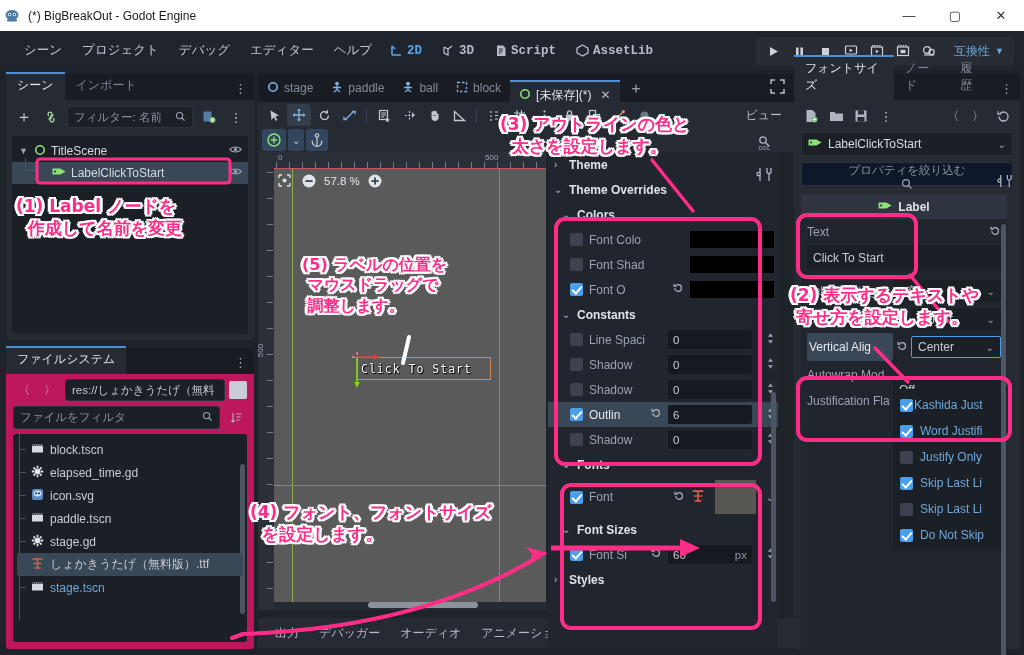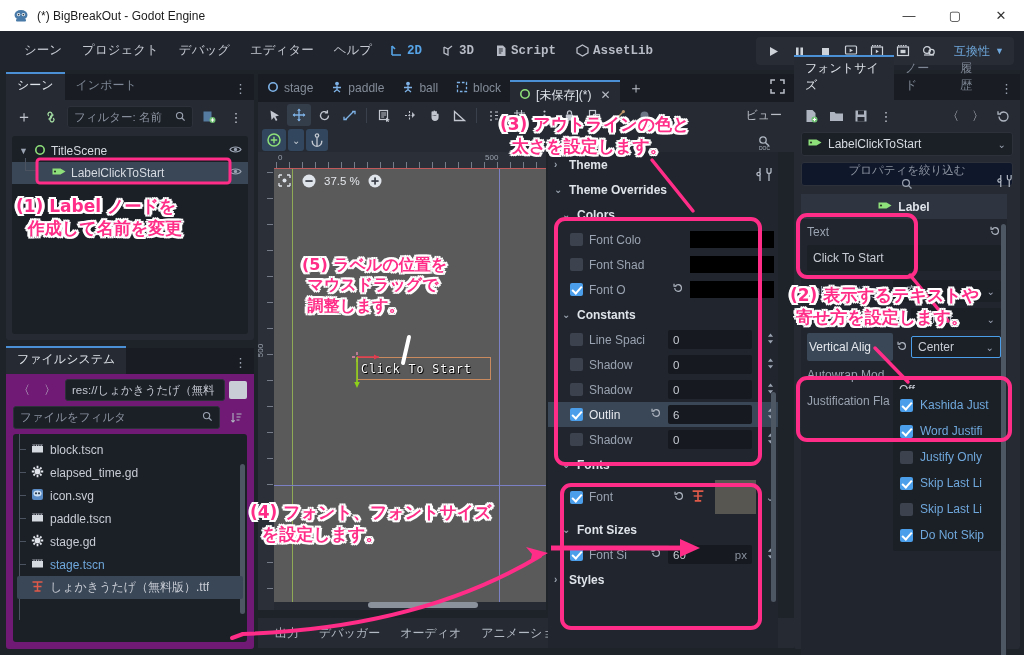--- a/index.html
+++ b/index.html
@@ -8,21 +8,21 @@
     font-family: "Liberation Sans", "DejaVu Sans", sans-serif;
     background: #1e2229; color: #c8ccd4;
     -webkit-font-smoothing: antialiased;
   }
   #root { position: relative; width: 1024px; height: 655px; }
 
   
   .titlebar {
     position: absolute; left:0; top:0; width:1024px; height:31px;
     background:#ffffff; color:#1b1b1b; display:flex; align-items:center;
-    font-size:12px; padding-left:13px;
+    font-size:12px; padding-left:4px;
   }
   .titlebar .tico { width:16px; height:16px; margin-right:8px; display:block; }
   .winbtns { position:absolute; right:0; top:0; height:31px; display:flex; }
   .winbtn { width:46px; height:31px; display:flex; align-items:center; justify-content:center;
             color:#333; font-size:13px; }
 
   
   .menubar {
     position:absolute; left:0; top:31px; width:1024px; height:39px;
     background:#20242c; display:flex; align-items:center; padding-left:14px;
@@ -59,21 +59,21 @@
           position:relative; overflow:hidden; }
   .trow { display:flex; align-items:center; height:22px; padding:0 6px; font-size:12px; gap:5px; }
   .trow.sel { background:#3a4757; }
   .trow .twist { width:11px; color:#9aa3b1; font-size:9px; text-align:center; }
   .trow .tname { color:#d6dae1; white-space:nowrap; }
   .trow .teye { margin-left:auto; color:#9aa3b1; }
   .tguide { position:absolute; left:13px; top:22px; width:12px; height:13px;
             border-left:1px solid #4a535f; border-bottom:1px solid #4a535f; }
 
   
-  #fs-dock { left:6px; top:348px; width:248px; height:301px; background:#701a75; }
+  #fs-dock { left:6px; top:348px; width:248px; height:301px; background:#be185d; }
   .fs-path { display:flex; align-items:center; gap:4px; padding:5px 7px; }
   .fs-pathbox { flex:1; background:#1b1f26; border:1px solid #2c313a; border-radius:3px; height:22px;
                 display:flex; align-items:center; padding:0 6px; font-size:11.5px; color:#c3c8d1;
                 overflow:hidden; white-space:nowrap; }
   .fs-sq { width:18px; height:18px; background:#c9ced6; border-radius:2px; }
   .fs-filter { display:flex; align-items:center; gap:5px; padding:0 7px 5px; }
   .fs-list { margin:0 7px; background:#1b1f26; border-radius:3px; height:208px; padding:4px 0;
              position:relative; overflow:hidden; }
   .frow { display:flex; align-items:center; height:23px; padding:0 8px 0 18px; font-size:12px; gap:6px;
           position:relative; }
@@ -428,34 +428,34 @@
           <span class="fname">paddle.tscn</span>
         </div>
         <div class="frow">
           <span class="fdash"></span>
           <span><svg width="13" height="13" viewBox="0 0 13 13">
               <circle cx="6.5" cy="6.5" r="3" fill="#e2e6ec"></circle>
               <path d="M6.5 0.8v2.2M6.5 10v2.2M0.8 6.5h2.2M10 6.5h2.2M2.5 2.5l1.6 1.6M8.9 8.9l1.6 1.6M10.5 2.5L8.9 4.1M4.1 8.9L2.5 10.5" stroke="#e2e6ec" stroke-width="1.8"></path>
             </svg></span>
           <span class="fname">stage.gd</span>
         </div>
+        <div class="frow sel">
+          <span><svg width="13" height="13" viewBox="0 0 13 13">
+              <path d="M1.5 2h10M6.5 2v9M3.5 11h6" stroke="#e05a4a" stroke-width="1.5" fill="none"></path>
+              <path d="M2.5 6.5h8" stroke="#e05a4a" stroke-width="1.3"></path>
+            </svg></span>
+          <span class="fname">しょかきうたげ（無料版）.ttf</span>
+        </div>
         <div class="frow blue">
           <span class="fdash"></span>
           <span><svg width="13" height="12" viewBox="0 0 13 12">
               <rect x="1" y="2.5" width="11" height="8" fill="#d5d9e0"></rect>
               <path d="M1 2.5h1.6v1.6H1M3.4 2.5H5v1.6H3.4M5.8 2.5h1.6v1.6H5.8M8.2 2.5h1.6v1.6H8.2M10.6 2.5H12v1.6h-1.4" fill="#2a2f38"></path>
             </svg></span>
           <span class="fname">stage.tscn</span>
-        </div>
-        <div class="frow sel">
-          <span><svg width="13" height="13" viewBox="0 0 13 13">
-              <path d="M1.5 2h10M6.5 2v9M3.5 11h6" stroke="#e05a4a" stroke-width="1.5" fill="none"></path>
-              <path d="M2.5 6.5h8" stroke="#e05a4a" stroke-width="1.3"></path>
-            </svg></span>
-          <span class="fname">しょかきうたげ（無料版）.ttf</span>
         </div>
       </div>
   </div>
 
   <div class="dock" id="viewport"></div>
   <div class="vp-tabs" id="vp-tabs">
       <div class="vtab">
         <span><svg width="12" height="12" viewBox="0 0 12 12">
             <circle cx="6" cy="6" r="4.2" fill="none" stroke="#7fb3e8" stroke-width="1.6"></circle>
           </svg></span>
@@ -672,21 +672,21 @@
             <path d="M2 2h3M2 2v3M13 2h-3M13 2v3M2 13h3M2 13v-3M13 13h-3M13 13v-3" stroke="#dfe3ea" stroke-width="1.3"></path>
             <circle cx="7.5" cy="7.5" r="2" fill="#dfe3ea"></circle>
           </svg>
       </div>
       <div class="zb-ic">
         <svg width="16" height="16" viewBox="0 0 16 16">
             <circle cx="8" cy="8" r="6.5" fill="#dfe3ea"></circle>
             <rect x="4.4" y="7.2" width="7.2" height="1.7" fill="#3a3f47"></rect>
           </svg>
       </div>
-      <span>37.5 %</span>
+      <span>57.8 %</span>
       <div class="zb-ic">
         <svg width="16" height="16" viewBox="0 0 16 16">
             <circle cx="8" cy="8" r="6.5" fill="#dfe3ea"></circle>
             <rect x="4.4" y="7.2" width="7.2" height="1.7" fill="#3a3f47"></rect>
             <rect x="7.2" y="4.4" width="1.7" height="7.2" fill="#3a3f47"></rect>
           </svg>
       </div>
     </div>
     <div style="position:absolute; left:110px; bottom:2px; width:110px; height:6px; background:#8b929c; border-radius:3px;"></div>
   </div>
@@ -948,21 +948,21 @@
           <div class="ri-row">
             <span class="ri-lbl">Autowrap Mod</span>
             <span class="ri-field" style="display: flex; margin-top: 29px;">
               <span style="flex:1;">Off</span>
               <span style="font-size:10px;color:#9aa3b1;">⌄</span>
             </span>
           </div>
           <div class="ri-row" style="align-items: flex-start; height: auto;">
             <span class="ri-lbl" style="padding-top: 5px;">Justification Fla</span>
             <div style="flex: 1 1 0%; background: rgb(27, 31, 38); border-radius: 2px; padding: 3px 0px;">
-              <div style="display: flex; align-items: center; gap: 7px; height: 26px; padding-left: 7px; font-size: 12px; color: rgb(111, 168, 220);">
+              <div style="display: flex; align-items: center; gap: 1px; height: 26px; padding-left: 7px; font-size: 12px; color: rgb(111, 168, 220);">
                 <span class="cbx on"></span>
                 <span>Kashida Just</span>
               </div>
               <div style="display: flex; align-items: center; gap: 7px; height: 26px; padding-left: 7px; font-size: 12px; color: rgb(111, 168, 220);">
                 <span class="cbx on"></span>
                 <span>Word Justifi</span>
               </div>
               <div style="display: flex; align-items: center; gap: 7px; height: 26px; padding-left: 7px; font-size: 12px; color: rgb(111, 168, 220);">
                 <span class="cbx"></span>
                 <span>Justify Only</span>

